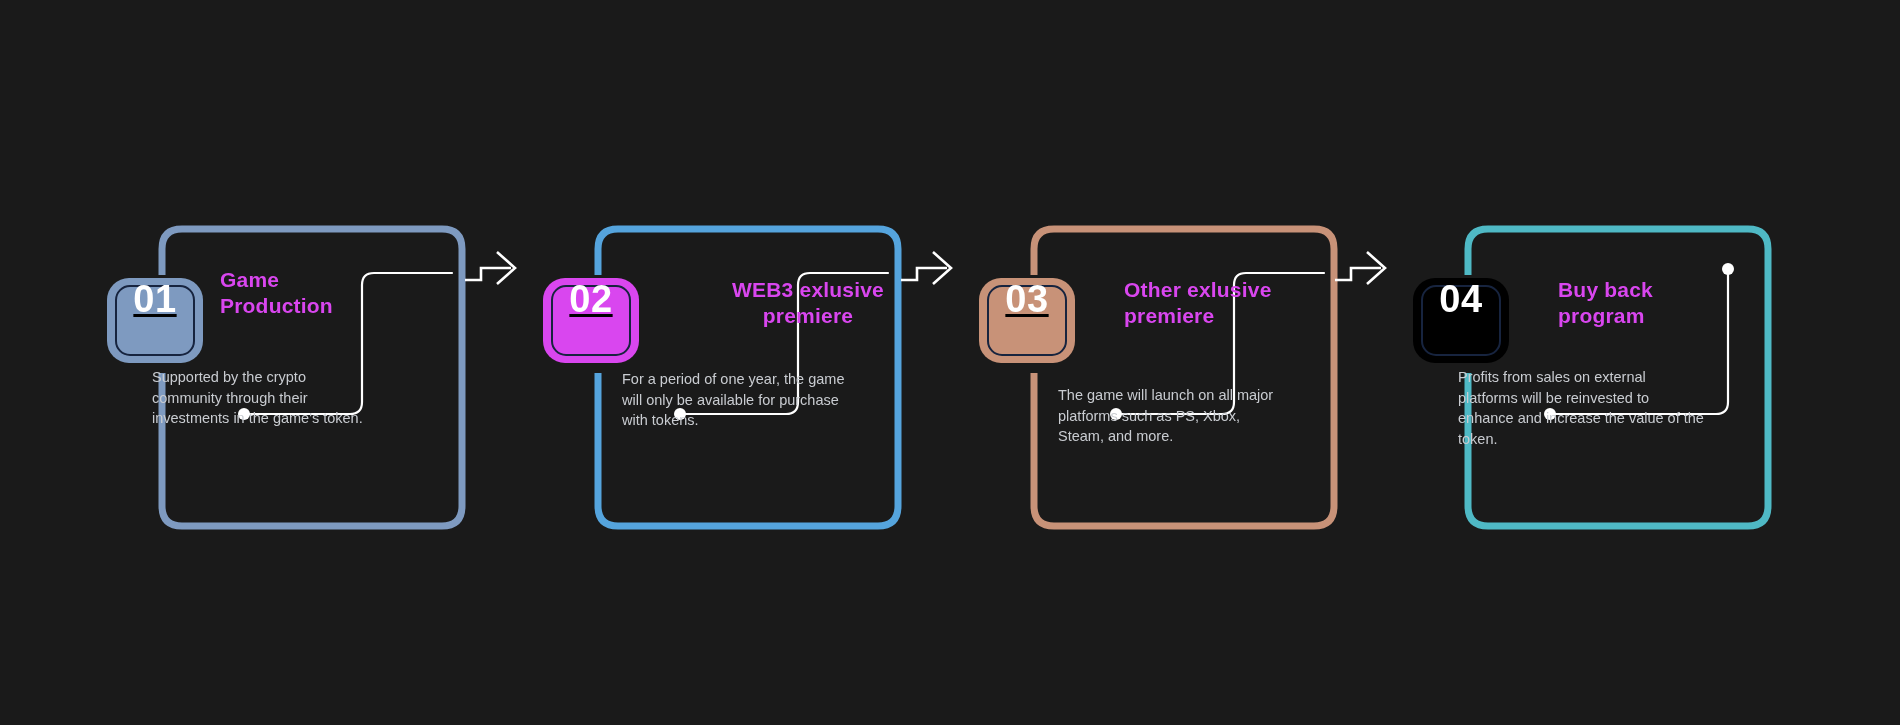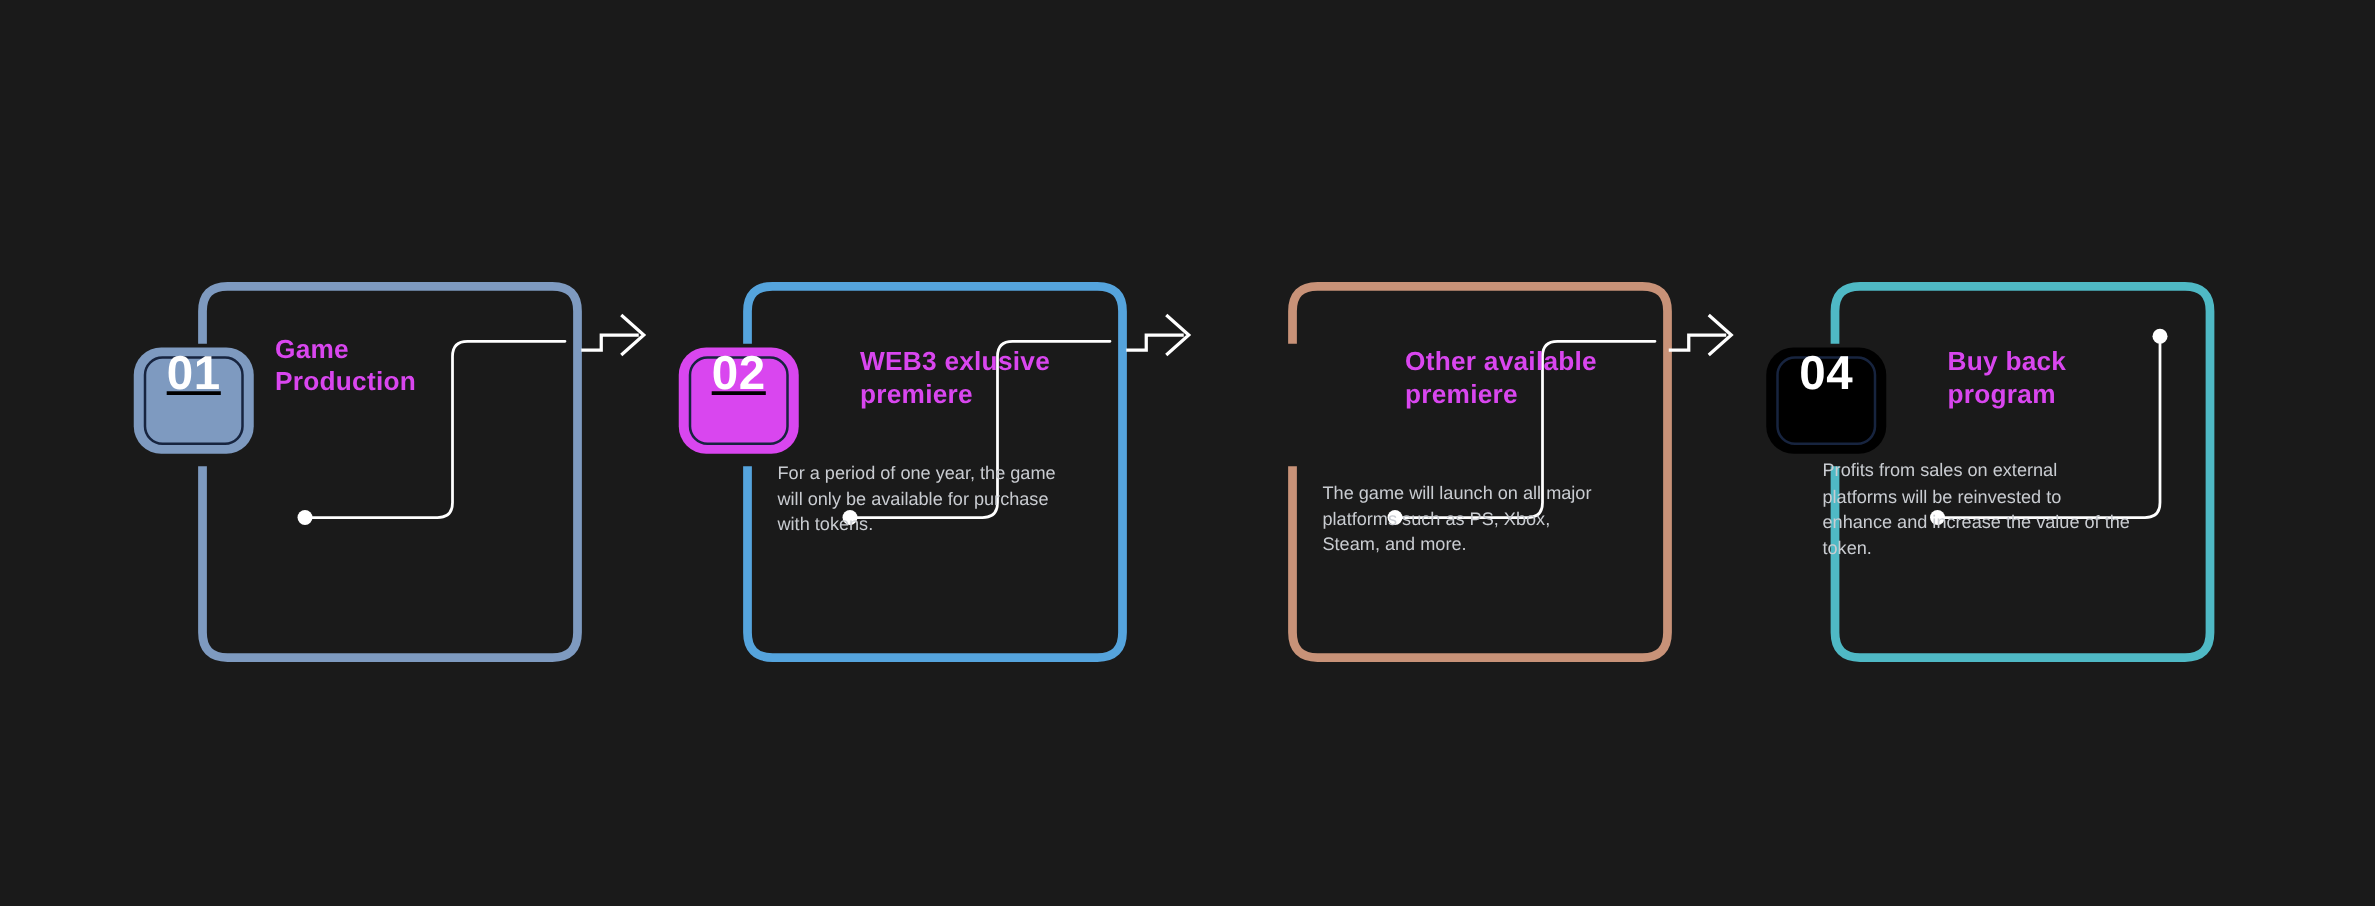--- a/index.html
+++ b/index.html
@@ -89,21 +89,21 @@
     width: 240px;
     color: #d946ef;
     font-size: 21px;
     font-weight: 700;
     line-height: 1.25;
     letter-spacing: 0.2px;
     font-family: "Liberation Sans", sans-serif;
     white-space: pre-line;
   }
   .step-1 .title { top: 52px; }
-  .step-2 .title { left: 100px; }
+  .step-2 .title { left: 100px; text-align: center; }
   .step-3 .title { left: 100px; }
   .step-4 .title { left: 100px; }
 
   
   .desc {
     position: absolute;
     left: 0px;
     top: 152px;
     width: 228px;
     color: #c9ccd1;
@@ -167,20 +167,21 @@
       <circle cx="92" cy="199" r="6"></circle>
     </svg>
 
     <div class="badge" style="background:#7e9ac0">
       <span class="badge-inner"></span>
       <span class="badge-num">01</span>
     </div>
 
     <div class="title">Game
 Production</div>
+    <div class="desc">Supported by the crypto community through their investments in the game's token.</div>
   </div>
 
   <svg class="arrow arrow-1" viewBox="0 0 60 60">
     <polyline points="2,40 18,40 18,28 48,28"></polyline>
     <polyline points="34,12 52,28 34,44"></polyline>
   </svg>
 
   <div class="step step-2">
     <svg class="frame" viewBox="0 0 320 325">
       <path d="M 10 60 L 10 34 Q 10 14 30 14 L 290 14 Q 310 14 310 34 L 310 291 Q 310 311 290 311 L 30 311 Q 10 311 10 291 L 10 158" stroke="#55a4dd"></path>
@@ -209,22 +210,26 @@
   <div class="step step-3">
     <svg class="frame" viewBox="0 0 320 325">
       <path d="M 10 60 L 10 34 Q 10 14 30 14 L 290 14 Q 310 14 310 34 L 310 291 Q 310 311 290 311 L 30 311 Q 10 311 10 291 L 10 158" stroke="#c89278"></path>
     </svg>
 
     <svg class="inner-line" viewBox="0 0 340 330">
       <path d="M 92 199 L 198 199 Q 210 199 210 187 L 210 70 Q 210 58 222 58 L 300 58"></path>
       <circle cx="92" cy="199" r="6"></circle>
     </svg>
 
-
-    <div class="title">Other available
+    <div class="badge" style="background:#c89278">
+      <span class="badge-inner"></span>
+      <span class="badge-num">03</span>
+    </div>
+
+    <div class="title">Other exlusive
 premiere</div>
     <div class="desc">The game will launch on all major platforms such as PS, Xbox, Steam, and more.</div>
   </div>
 
   <svg class="arrow arrow-3" viewBox="0 0 60 60">
     <polyline points="2,40 18,40 18,28 48,28"></polyline>
     <polyline points="34,12 52,28 34,44"></polyline>
   </svg>
 
   <div class="step step-4">

